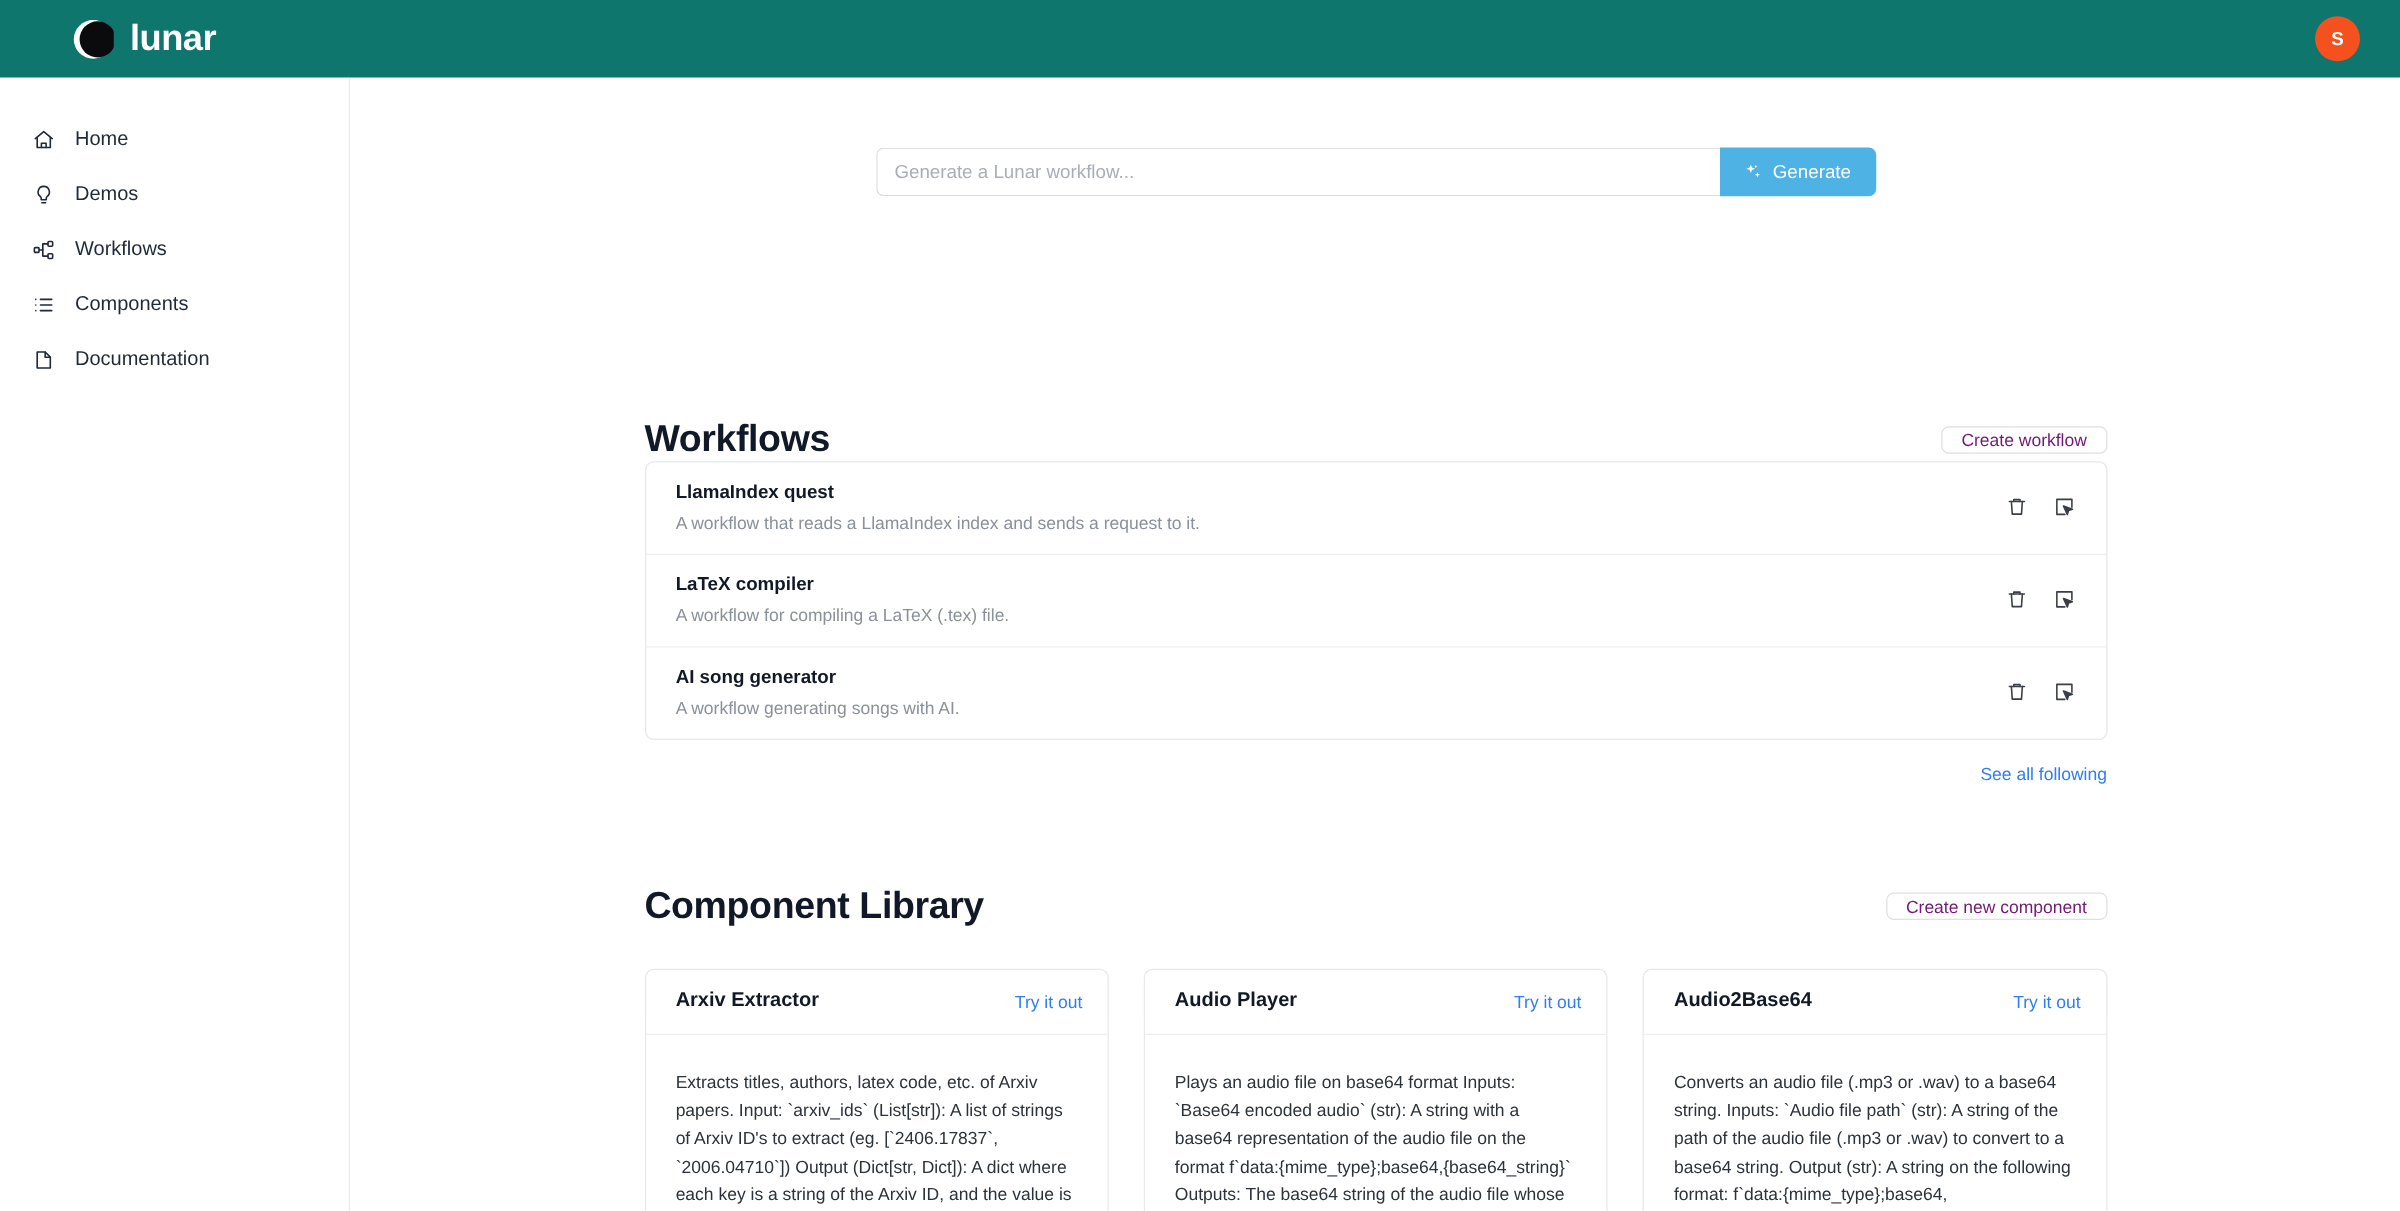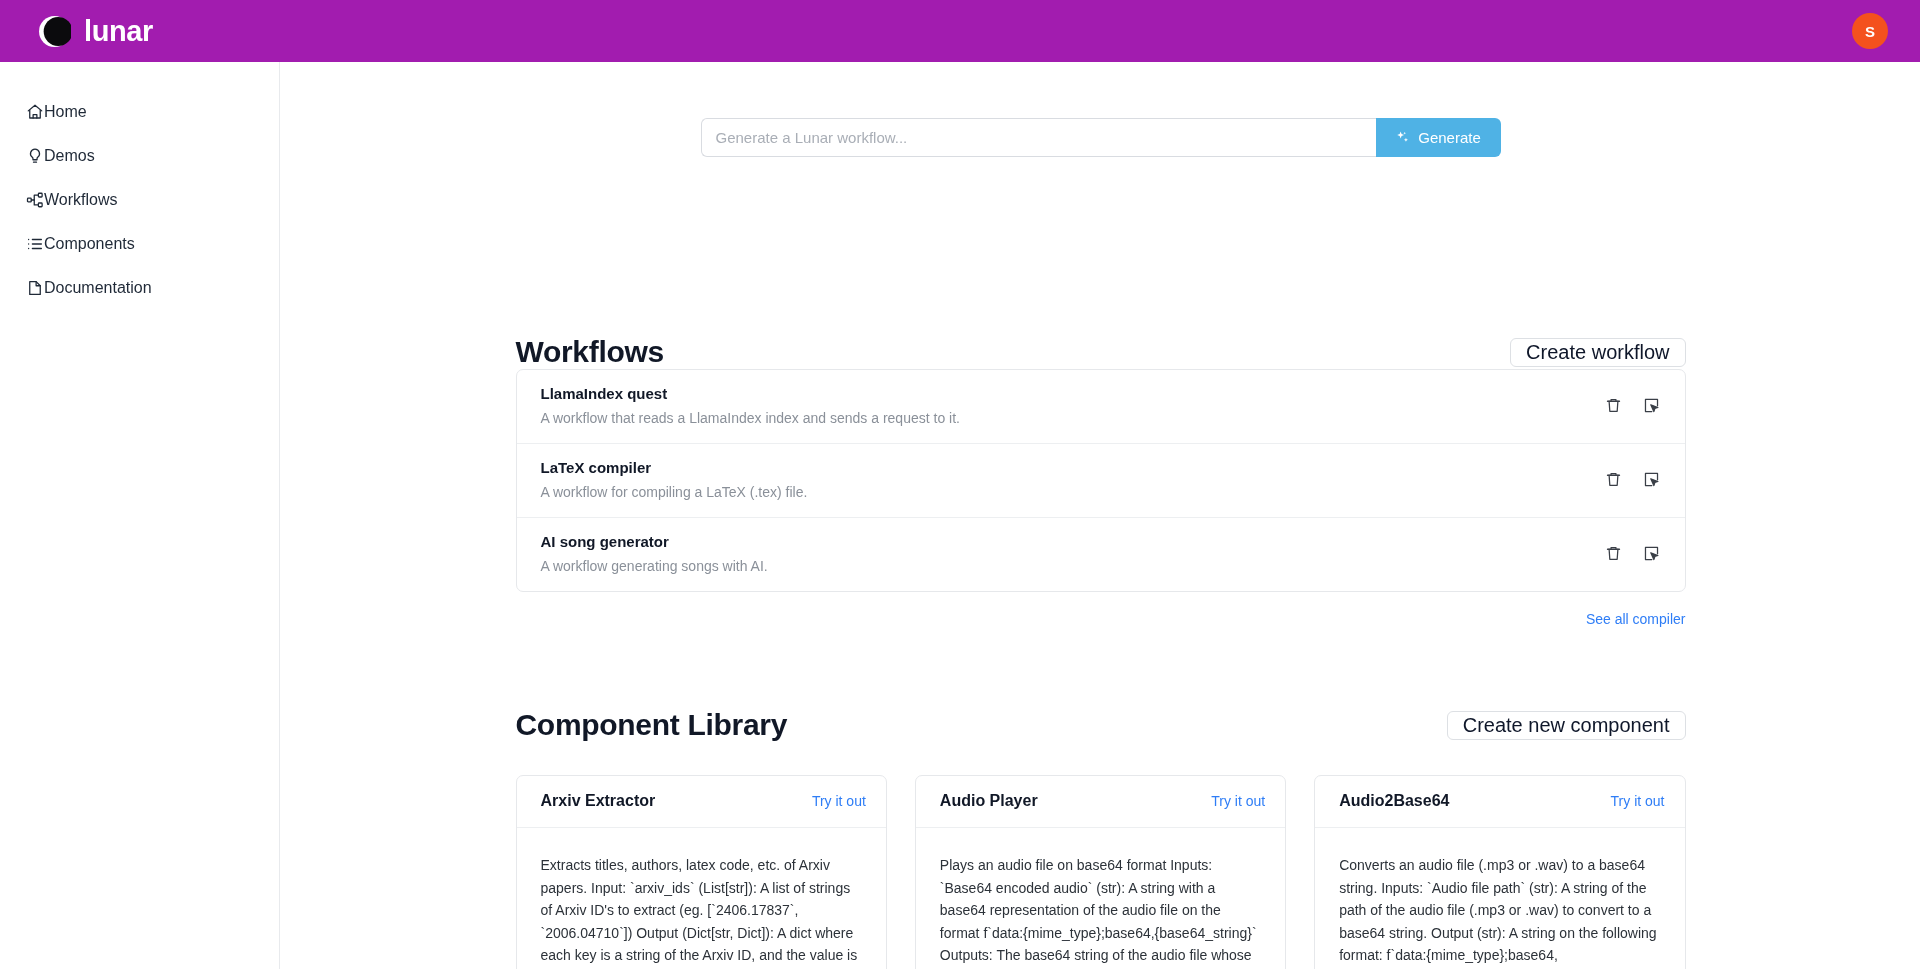--- a/index.html
+++ b/index.html
@@ -12,25 +12,25 @@
     font-family: "Liberation Sans", sans-serif;
     color: #111827;
   }
 
   
   .topbar {
     position: absolute;
     top: 0; left: 0;
     width: 1920px;
     height: 62px;
-    background: #a21caf;
+    background: #0f766e;
     display: flex;
     align-items: center;
     justify-content: space-between;
-    padding: 0 24px 0 38px;
+    padding: 0 24px 0 58px;
     z-index: 10;
   }
   .brand {
     display: flex;
     align-items: center;
     gap: 13px;
     cursor: pointer;
   }
   .moon-icon {
     width: 33px; height: 33px;
@@ -63,20 +63,21 @@
     top: 62px; left: 0;
     width: 280px;
     height: 907px;
     background: #ffffff;
     border-right: 1px solid #E8EAED;
     padding-top: 28px;
   }
   .nav-item {
     display: flex;
     align-items: center;
+    gap: 16px;
     height: 44px;
     padding: 0 0 0 26px;
     cursor: pointer;
     color: #1F2937;
     font-size: 16px;
   }
   .nav-icon {
     width: 18px; height: 18px;
     flex: 0 0 18px;
     display: flex;
@@ -157,23 +158,23 @@
     font-size: 30px;
     font-weight: 700;
     color: #111827;
     letter-spacing: -0.3px;
   }
   .ghost-btn {
     border: 1px solid #DDE0E4;
     background: #ffffff;
     border-radius: 6px;
     padding: 2px 15px;
-    font-size: 20px;
+    font-size: 14px;
     font-family: "Liberation Sans", sans-serif;
-    color: #0f172a;
+    color: #701a75;
     cursor: pointer;
     white-space: nowrap;
   }
 
   
   .workflows-section { margin-top: 178px; }
 
   .wf-list {
     border: 1px solid #E6E8EB;
     border-radius: 7px;
@@ -432,21 +433,21 @@
                 <path d="M20.5 12.5V3.5H3.5v17h9"></path>
                 <path d="M11 11l10 3.8-4.3 1.4-1.4 4.3Z" fill="currentColor"></path>
               </svg>
             </button>
           </div>
         </div>
 
       </div>
 
       <div class="see-all-row">
-        <a class="link-blue">See all compiler</a>
+        <a class="link-blue">See all following</a>
       </div>
     </section>
 
     <section class="section components-section">
       <div class="section-head">
         <h2 class="section-title">Component Library</h2>
         <button class="ghost-btn">Create new component</button>
       </div>
 
       <div class="card-grid">

